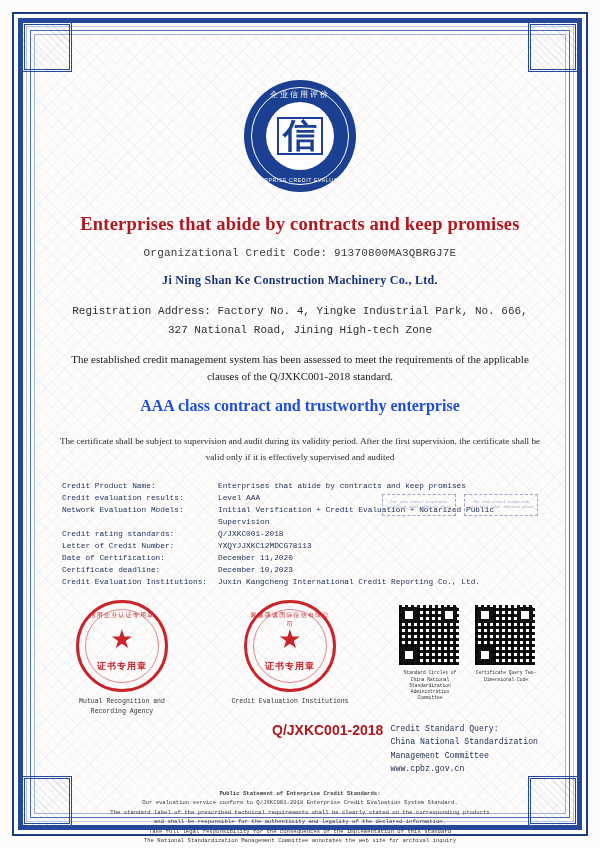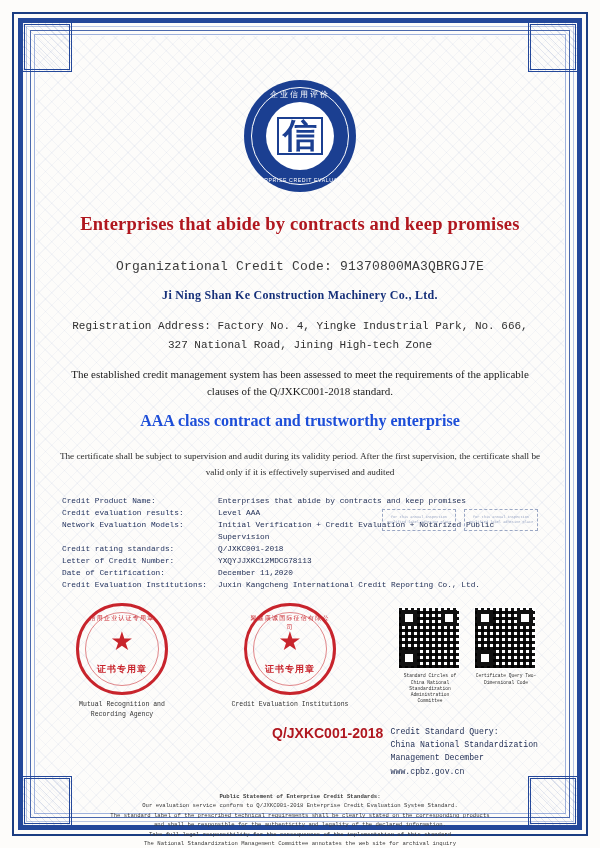--- a/index.html
+++ b/index.html
@@ -132,23 +132,23 @@
   .emblem .bot-text { bottom: 9px; font-size: 5.2px; letter-spacing: 0.6px; }
 
   .title-main {
     margin-top: 22px;
     color: #b0171f;
     font-size: 18.5px;
     font-weight: bold;
     letter-spacing: 0.2px;
   }
   .code-line {
-    margin-top: 24px;
+    margin-top: 12px;
     color: #3b3b3b;
-    font-size: 13px;
+    font-size: 11px;
     font-family: "Liberation Mono", monospace;
     letter-spacing: 0.2px;
   }
   .company {
     margin-top: 14px;
     color: #16307a;
     font-size: 12px;
     font-weight: bold;
     letter-spacing: 0.3px;
   }
@@ -435,20 +435,24 @@
             <td class="k">Credit rating standards:</td>
             <td class="v">Q/JXKC001-2018</td>
           </tr>
           <tr>
             <td class="k">Letter of Credit Number:</td>
             <td class="v">YXQYJJXKC12MDCG78113</td>
           </tr>
           <tr>
             <td class="k">Date of Certification:</td>
             <td class="v">December 11,2020</td>
+          </tr>
+          <tr>
+            <td class="k">Certificate deadline:</td>
+            <td class="v">December 10,2023</td>
           </tr>
           <tr>
             <td class="k">Credit Evaluation Institutions:</td>
             <td class="v">Juxin Kangcheng International Credit Reporting Co., Ltd.</td>
           </tr>
         </tbody>
       </table>
     </div>
 
     <div class="seal-row">
@@ -486,21 +490,21 @@
           <div class="qr-caption">Certificate Query Two-Dimensional Code</div>
         </div>
       </div>
     </div>
 
     <div class="bottom-row">
       <div class="std-no">Q/JXKC001-2018</div>
       <div class="query">
         <div>Credit Standard Query:</div>
         <div>China National Standardization</div>
-        <div>Management December</div>
+        <div>Management Committee</div>
         <div>www.cpbz.gov.cn</div>
       </div>
     </div>
 
     <div class="public-statement">
       <div class="ps-title">Public Statement of Enterprise Credit Standards:</div>
       <div>Our evaluation service conform to Q/JXKC001-2018 Enterprise Credit Evaluation System Standard.</div>
       <div>The standard label of the prescribed technical requirements shall be clearly stated on the corresponding products</div>
       <div>and shall be responsible for the authenticity and legality of the declared information.</div>
       <div>Take full legal responsibility for the consequences of the implementation of this standard</div>

